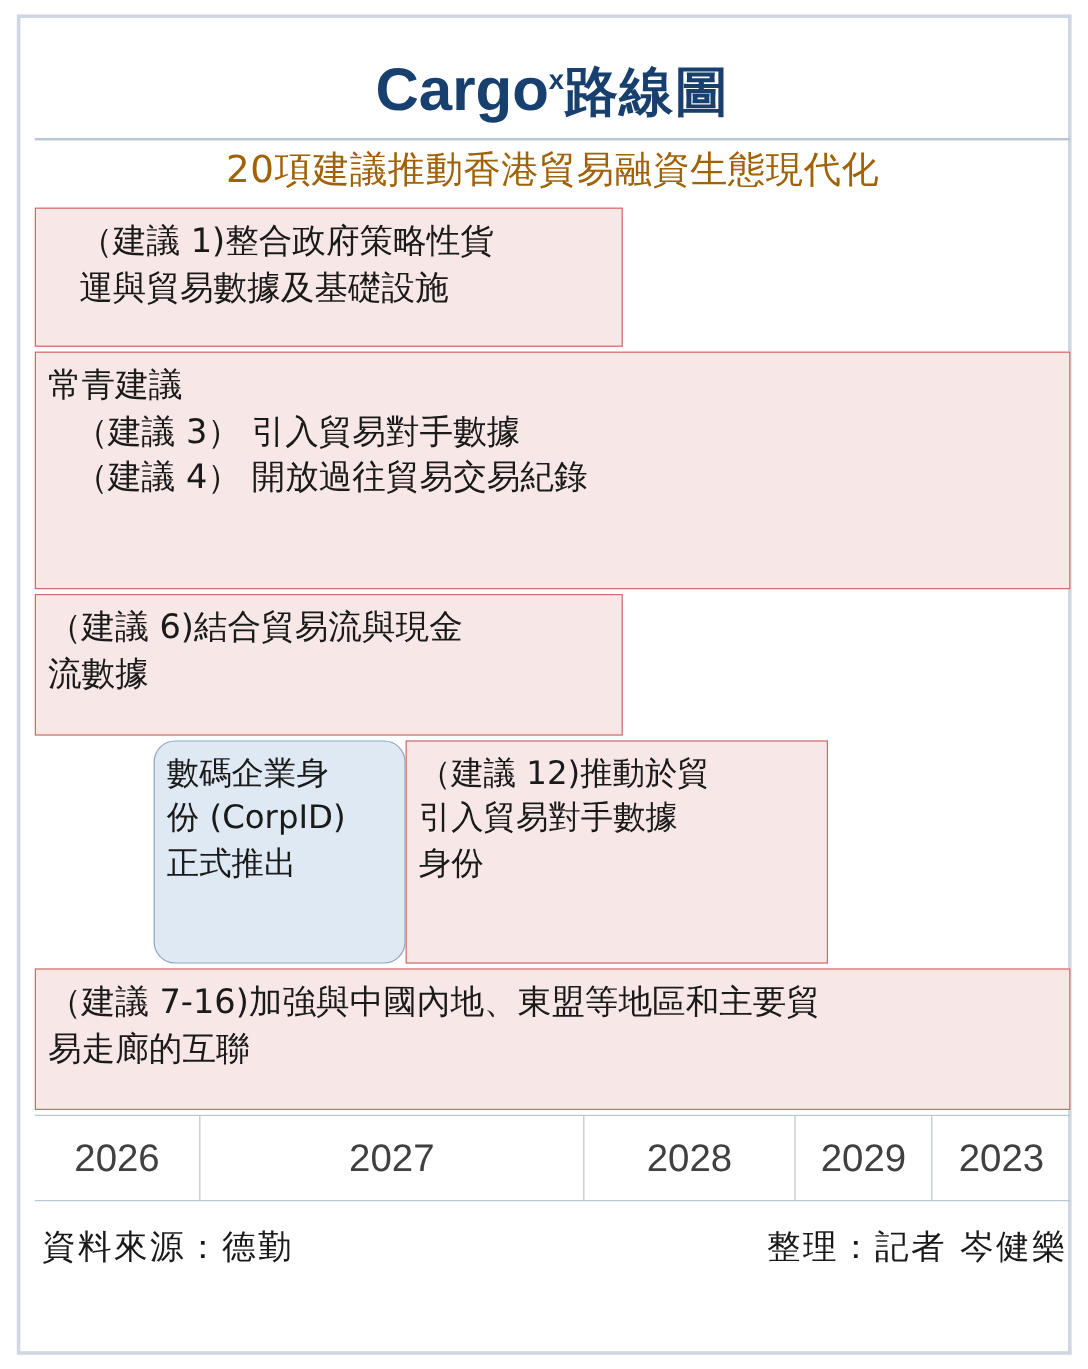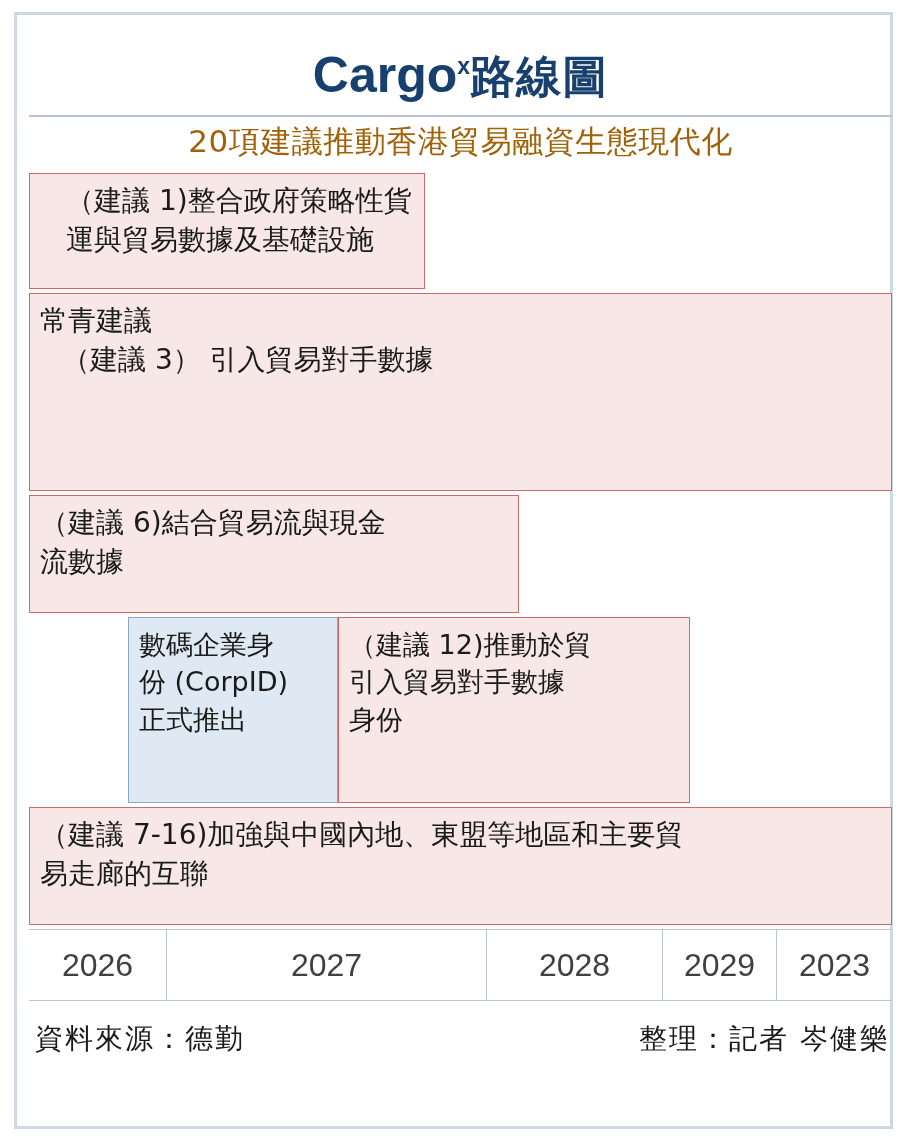--- a/index.html
+++ b/index.html
@@ -102,24 +102,24 @@
   }
   .row .ln {
     display: block;
     white-space: nowrap;
   }
   .row .indent {
     padding-left: 22px;
   }
 
   
-  #rec1    { left: 0;   top: 138px; width: 396px; height: 116px; padding-left: 36px; }
+  #rec1    { left: 0;   top: 138px; width: 490px; height: 116px; padding-left: 36px; }
   #rec34   { left: 0;   top: 258px; width: 863px; height: 198px; }
   #rec6    { left: 0;   top: 460px; width: 490px; height: 118px; }
-  #corpid  { left: 99px; top: 582px; width: 210px; height: 186px; font-size: 27px; }
+  #corpid  { left: 99px; top: 582px; width: 210px; height: 186px; font-size: 27px; border-radius: 18px; }
   #rec12   { left: 309px; top: 582px; width: 352px; height: 186px; font-size: 27px; }
   #rec1416 { left: 0;   top: 772px; width: 863px; height: 118px; }
 
   #corpid .ln, #rec12 .ln { letter-spacing: 0px; }
 
   
   .timeline {
     position: absolute;
     left: 0;
     top: 894px;
@@ -183,20 +183,21 @@
       <div class="subtitle">20項建議推動香港貿易融資生態現代化</div>
 
       <div class="row" id="rec1">
         <span class="ln">（建議 1)整合政府策略性貨</span>
         <span class="ln">運與貿易數據及基礎設施</span>
       </div>
 
       <div class="row" id="rec34">
         <span class="ln">常青建議</span>
         <span class="ln indent">（建議 3） 引入貿易對手數據</span>
+        <span class="ln indent">（建議 4） 開放過往貿易交易紀錄</span>
       </div>
 
       <div class="row" id="rec6">
         <span class="ln">（建議 6)結合貿易流與現金</span>
         <span class="ln">流數據</span>
       </div>
 
       <div class="row blue" id="corpid">
         <span class="ln">數碼企業身</span>
         <span class="ln">份 (CorpID)</span>

